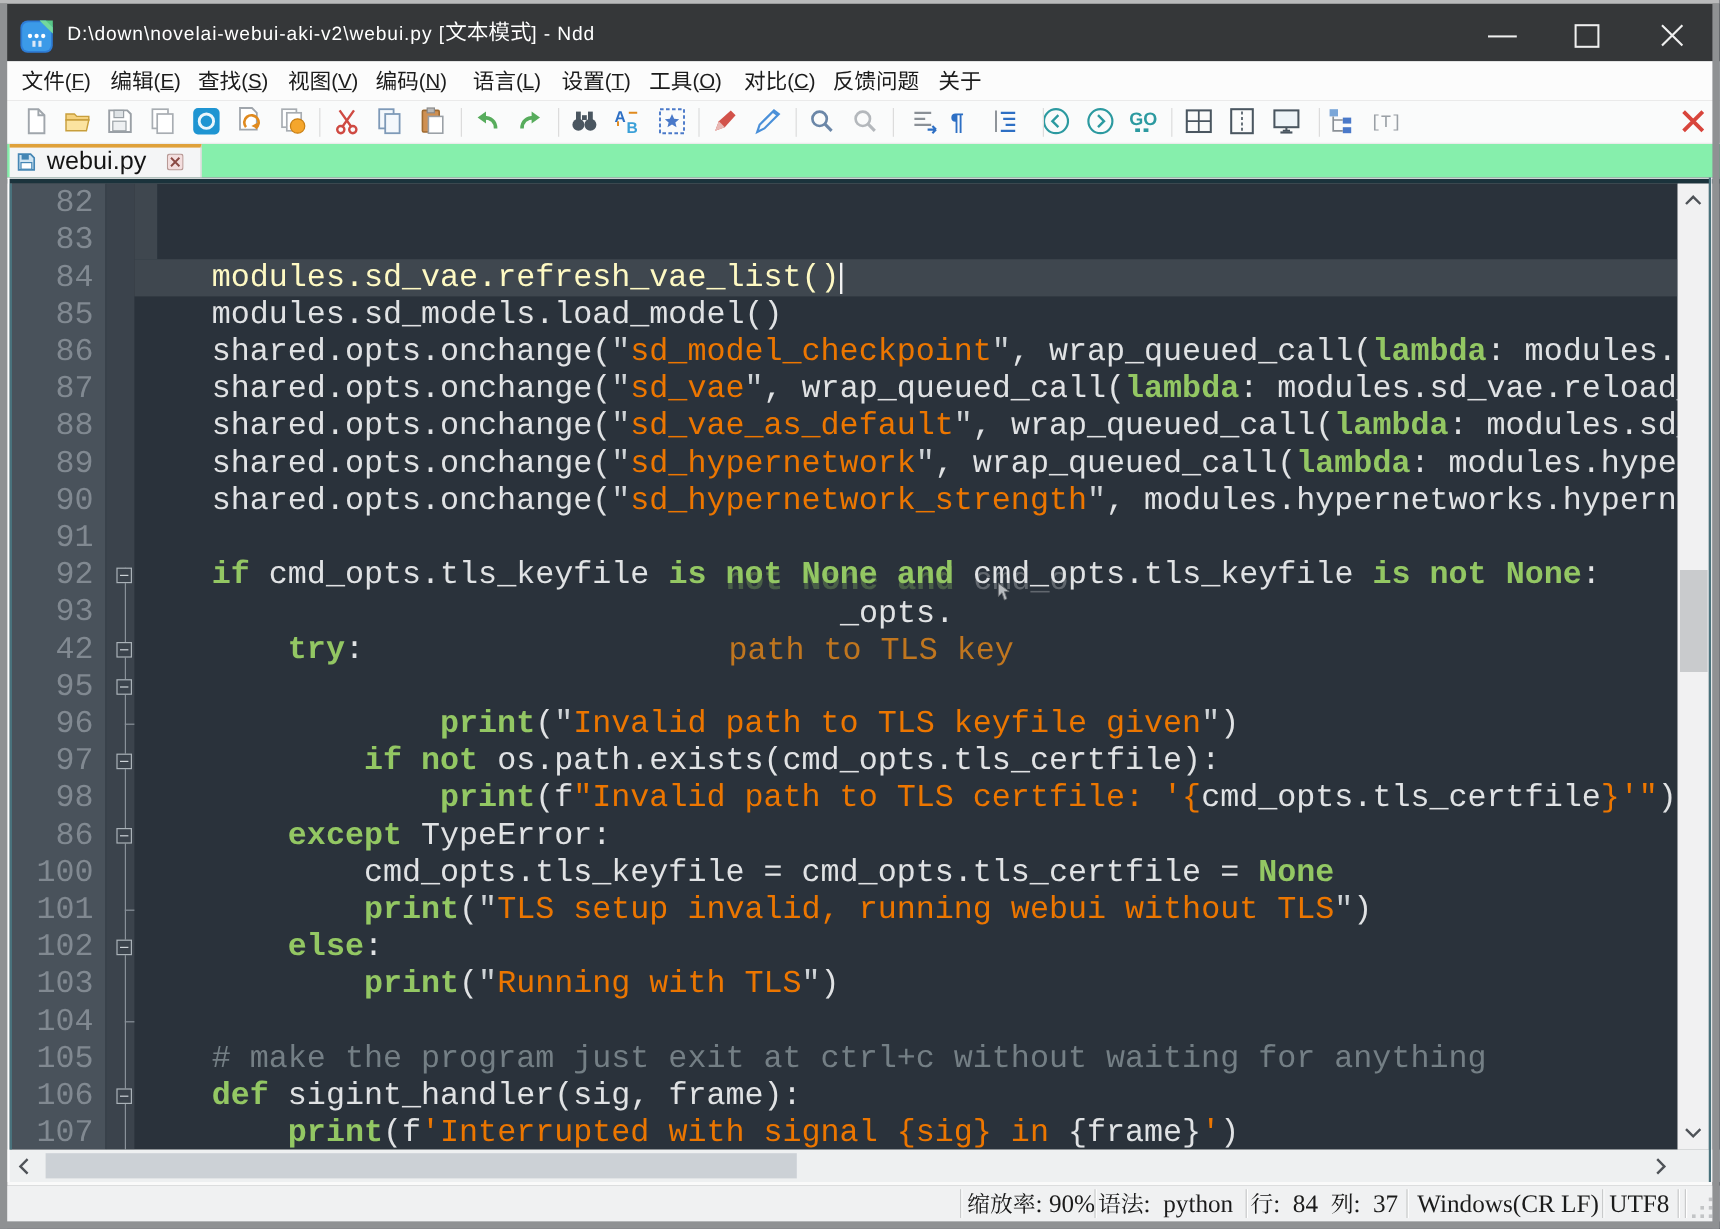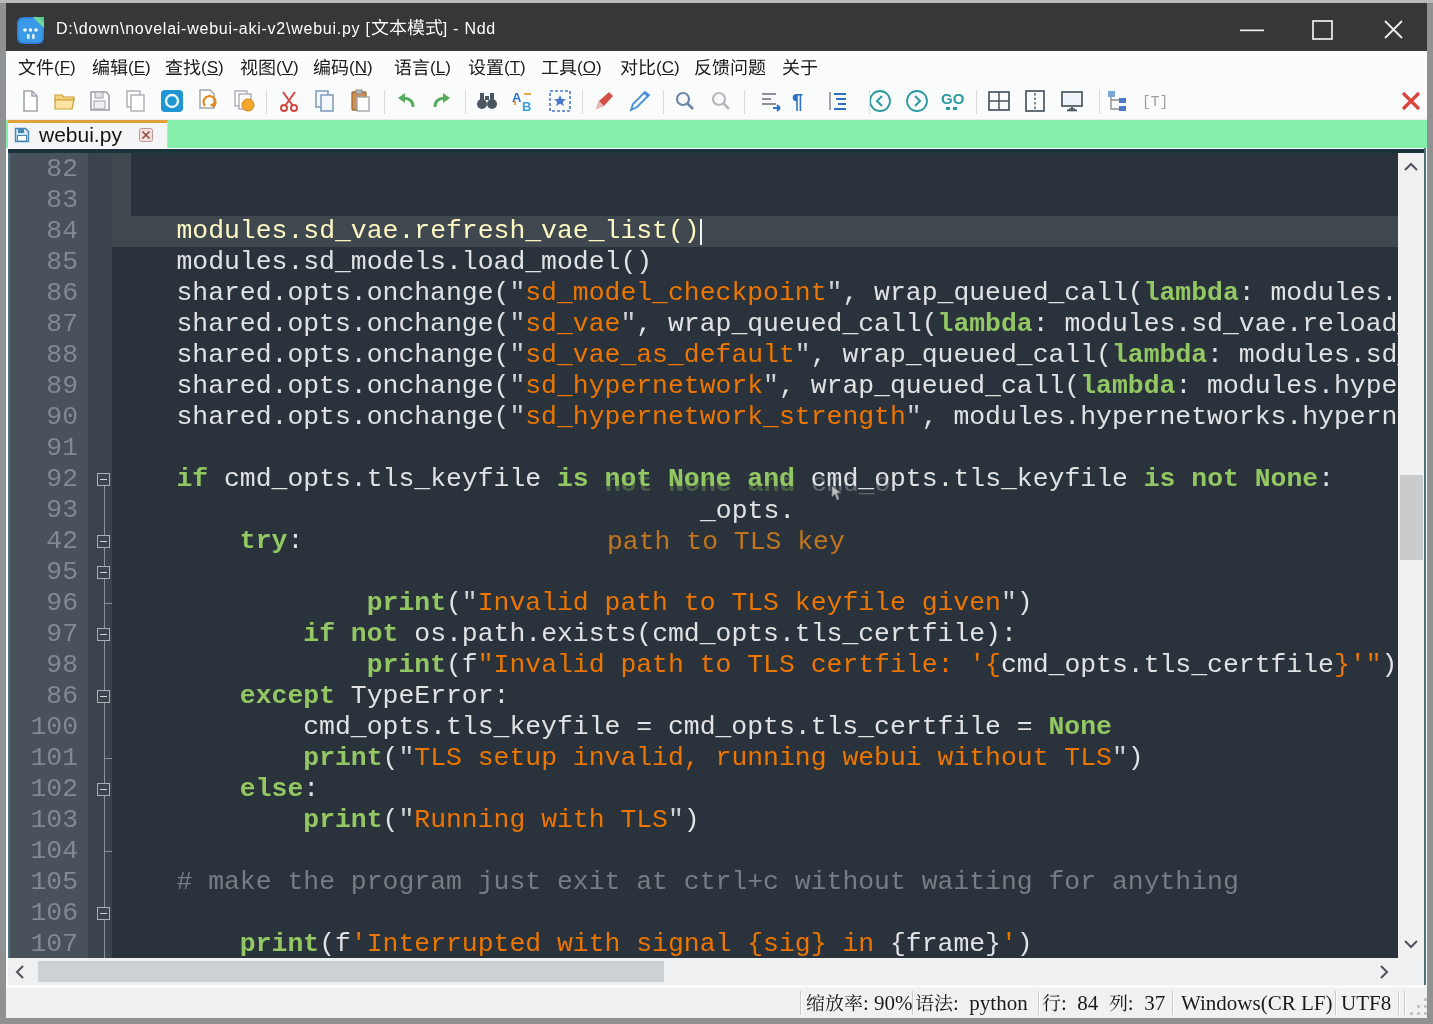--- a/index.html
+++ b/index.html
@@ -333,20 +333,21 @@
 <pre class="cl" style="top:373px">        <span class="k">try</span>:</pre>
 <pre class="cl" style="top:435px">                <span class="k">print</span>(<span class="q">"</span><span class="s">Invalid path to TLS keyfile given</span><span class="q">"</span>)</pre>
 <pre class="cl" style="top:466px">            <span class="k">if</span> <span class="k">not</span> os.path.exists(cmd_opts.tls_certfile):</pre>
 <pre class="cl" style="top:497px">                <span class="k">print</span>(f<span class="s">"Invalid path to TLS certfile: '{</span>cmd_opts.tls_certfile<span class="s">}'"</span>)</pre>
 <pre class="cl" style="top:528px">        <span class="k">except</span> TypeError:</pre>
 <pre class="cl" style="top:559px">            cmd_opts.tls_keyfile = cmd_opts.tls_certfile = <span class="k">None</span></pre>
 <pre class="cl" style="top:590px">            <span class="k">print</span>(<span class="q">"</span><span class="s">TLS setup invalid, running webui without TLS</span><span class="q">"</span>)</pre>
 <pre class="cl" style="top:621px">        <span class="k">else</span>:</pre>
 <pre class="cl" style="top:652px">            <span class="k">print</span>(<span class="q">"</span><span class="s">Running with TLS</span><span class="q">"</span>)</pre>
 <pre class="cl" style="top:714px">    <span class="cm"># make the program just exit at ctrl+c without waiting for anything</span></pre>
+<pre class="cl" style="top:745px">    <span class="k">def</span> sigint_handler(sig, frame):</pre>
 <pre class="cl" style="top:776px">        <span class="k">print</span>(f<span class="s">'Interrupted with signal {sig} in </span>{frame}<span class="s">'</span>)</pre>
 <pre class="cl" style="left:690px;top:343px">_opts.</pre>
 <pre class="cl" style="left:597px;top:374px;color:#c0761f">path to TLS key</pre>
 <pre class="cl" style="left:595px;top:316px;opacity:.3"><span class="k">not</span> <span class="k">None</span> <span class="k">and</span> cmd_o</pre>
 <div class="abs" style="left:690px;top:66px;width:2px;height:26px;background:#f2f2f2"></div>
 <svg class="abs" style="left:820px;top:332px" width="12" height="16" viewBox="0 0 12 16">
 <path d="M2 1v11l3-3 2 6 2-1-2-6h4z" fill="#b8bcc0" stroke="#6a6e72" stroke-width=".8"></path>
     </svg>
 </div>
 <div id="vscroll"></div>

